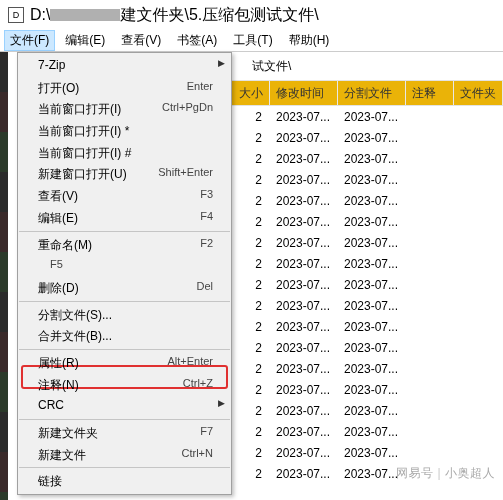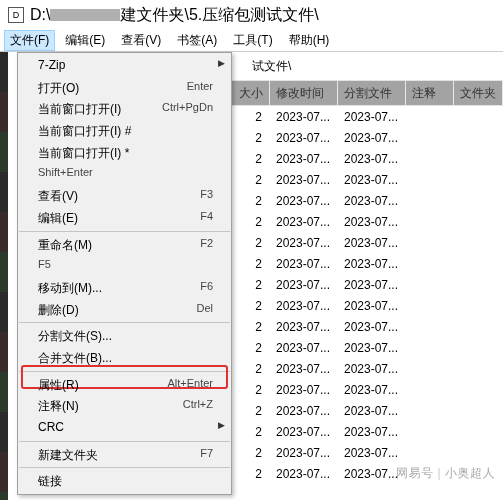--- a/index.html
+++ b/index.html
@@ -12,28 +12,28 @@
 
 .menubar { height: 22px; background: #fff; display: flex; align-items: center; padding: 0 4px; gap: 4px; border-bottom: 1px solid #ccc; }
 .menubar .item { padding: 2px 6px; cursor: default; }
 .menubar .item.active { background: #cce8ff; border: 1px solid #99d1ff; padding: 1px 5px; }
 
 .leftstrip { position: absolute; left: 0; top: 52px; width: 8px; height: 448px; background: repeating-linear-gradient(180deg,#2b2b2b 0 40px,#3a2a2a 40px 80px,#2b3a2a 80px 120px); }
 
 .dropdown { position: absolute; left: 17px; top: 52px; width: 215px; background: #f0f0f0; border: 1px solid #a0a0a0; box-shadow: 2px 2px 4px rgba(0,0,0,.25); z-index: 10; padding: 2px 0; }
 .dropdown .mi { display: flex; justify-content: space-between; align-items: flex-start; padding: 3px 18px 3px 20px; height: 21.7px; cursor: default; position: relative; }
 .dropdown .mi .lbl { white-space: nowrap; }
-.dropdown .mi .sc { color: #444; font-size: 11px; }
+.dropdown .mi .sc { color: #444; font-size: 11px; margin-left: 12px; }
 .dropdown .mi .arrow { position: absolute; right: 6px; font-size: 9px; color: #333; }
 .dropdown .sep { height: 1px; background: #c5c5c5; margin: 2px 1px; }
 .dropdown .highlight { position: absolute; left: 3px; right: 3px; top: 312px; height: 24px; border: 2px solid #e03030; border-radius: 3px; pointer-events: none; }
 
 .content { position: absolute; left: 232px; top: 52px; right: 0; bottom: 18px; background: #fff; }
 .pathrow { height: 28px; display: flex; align-items: center; padding-left: 20px; font-size: 12px; }
-.filehead { height: 26px; display: flex; align-items: center; border-top: 1px solid #e3e3e3; border-bottom: 1px solid #e3e3e3; background: #a3a3a3; }
+.filehead { height: 26px; display: flex; align-items: center; border-top: 1px solid #e3e3e3; border-bottom: 1px solid #e3e3e3; background: #eab308; }
 .filehead .col { padding: 0 6px; border-right: 1px solid #e8e8e8; height: 100%; display: flex; align-items: center; color: #333; }
 .c-size { width: 38px; justify-content: flex-end; }
 .c-mtime { width: 68px; }
 .c-ctime { width: 68px; }
 .c-note { width: 48px; }
 .c-folder { flex: 1; }
 
 .rows { }
 .row { display: flex; align-items: center; height: 21px; }
 .row .c-size { text-align: right; padding-right: 8px; }
@@ -71,49 +71,46 @@
     </div>
     <div class="mi">
       <span class="lbl">打开(O)</span>
       <span class="sc">Enter</span>
     </div>
     <div class="mi">
       <span class="lbl">当前窗口打开(I)</span>
       <span class="sc">Ctrl+PgDn</span>
     </div>
     <div class="mi">
+      <span class="lbl">当前窗口打开(I) *</span>
+    </div>
+    <div class="mi">
       <span class="lbl">当前窗口打开(I) #</span>
     </div>
     <div class="mi">
-      <span class="lbl">当前窗口打开(I) *</span>
-    </div>
-    <div class="mi">
+      <span class="lbl">新建窗口打开(U)</span>
       <span class="sc">Shift+Enter</span>
     </div>
     <div class="mi">
       <span class="lbl">查看(V)</span>
       <span class="sc">F3</span>
     </div>
     <div class="mi">
       <span class="lbl">编辑(E)</span>
       <span class="sc">F4</span>
     </div>
     <div class="sep"></div>
     <div class="mi">
       <span class="lbl">重命名(M)</span>
       <span class="sc">F2</span>
     </div>
     <div class="mi">
       <span class="sc">F5</span>
     </div>
     <div class="mi">
-      <span class="lbl">移动到(M)...</span>
-      <span class="sc">F6</span>
-    </div>
-    <div class="mi">
       <span class="lbl">删除(D)</span>
       <span class="sc">Del</span>
     </div>
     <div class="sep"></div>
     <div class="mi">
       <span class="lbl">分割文件(S)...</span>
     </div>
     <div class="mi">
       <span class="lbl">合并文件(B)...</span>
     </div>
@@ -127,20 +124,24 @@
       <span class="sc">Ctrl+Z</span>
     </div>
     <div class="mi">
       <span class="lbl">CRC</span>
       <span class="arrow">▶</span>
     </div>
     <div class="sep"></div>
     <div class="mi">
       <span class="lbl">新建文件夹</span>
       <span class="sc">F7</span>
+    </div>
+    <div class="mi">
+      <span class="lbl">新建文件</span>
+      <span class="sc">Ctrl+N</span>
     </div>
     <div class="sep"></div>
     <div class="mi">
       <span class="lbl">链接</span>
     </div>
   </div>
 
 <div class="content">
   <div class="pathrow">试文件\</div>
   <div class="filehead">

